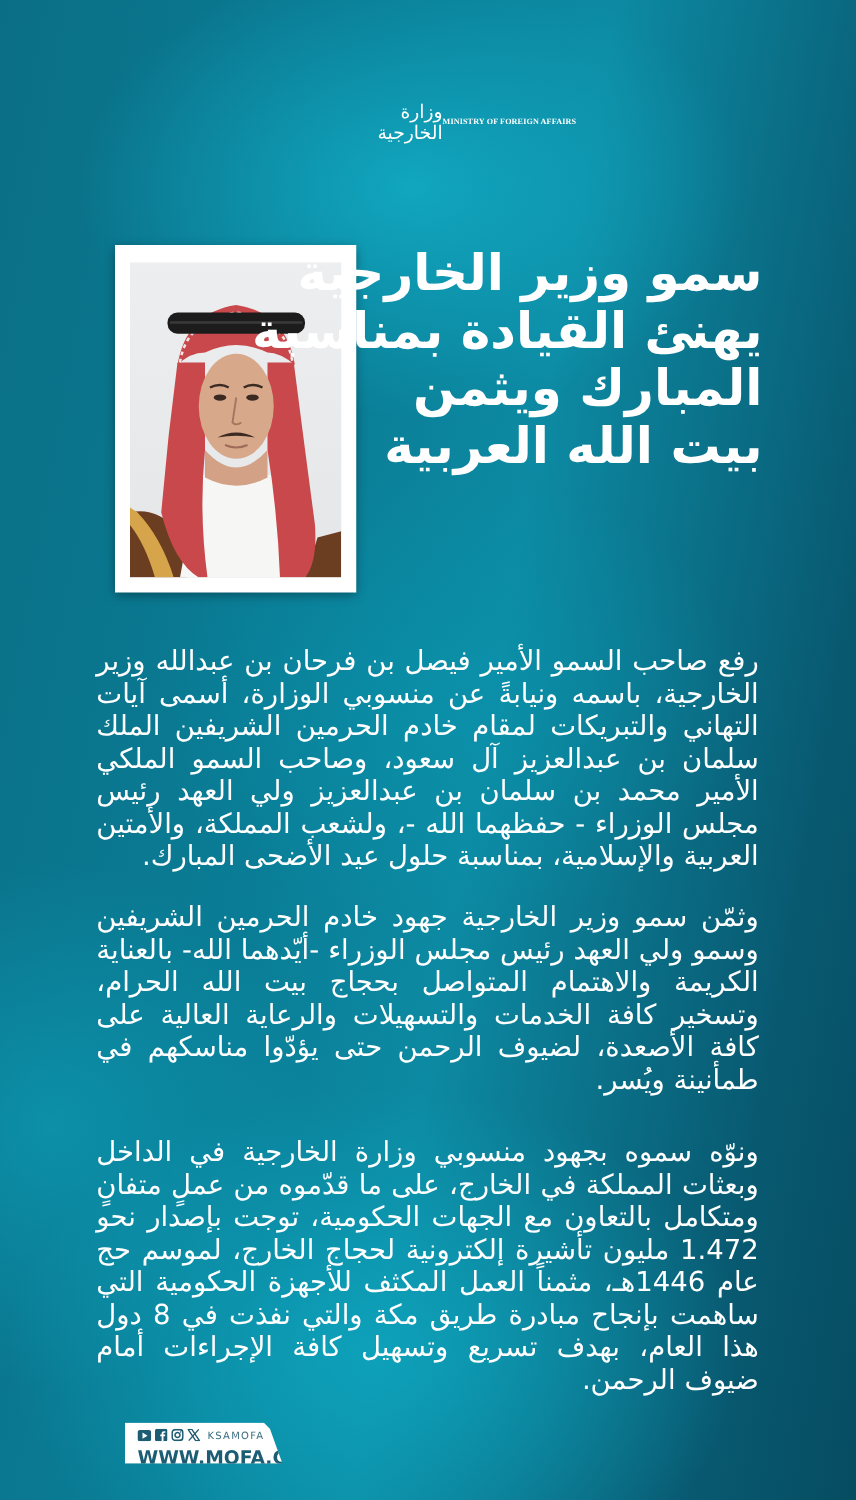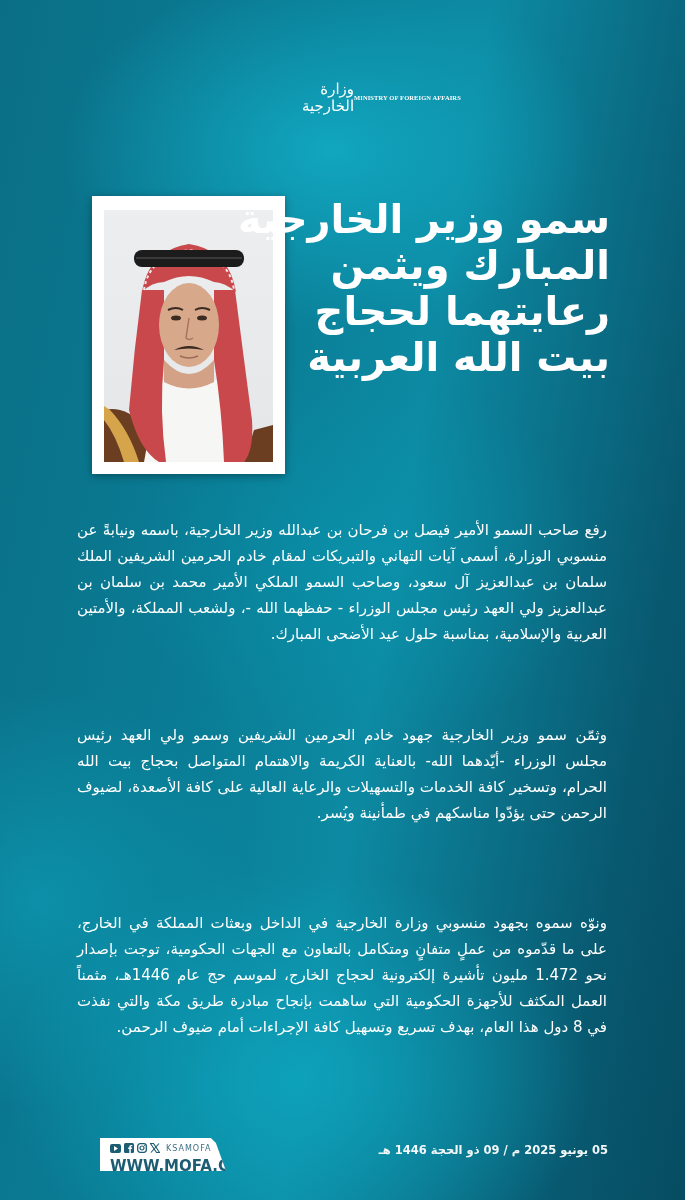--- a/index.html
+++ b/index.html
@@ -33,21 +33,21 @@
     position: absolute; right: 75px; top: 196px; width: 300px;
     direction: rtl; text-align: right;
     font-family: "DejaVu Sans", sans-serif; font-weight: bold;
     font-size: 40px; line-height: 46px; letter-spacing: -0.5px;
   }
   .headline div { white-space: nowrap; }
 
   .body-text {
     position: absolute; right: 78px; width: 530px;
     direction: rtl; text-align: justify; text-align-last: right;
-    font-family: "DejaVu Sans", sans-serif; font-size: 15px; line-height: 26px;
+    font-family: "DejaVu Sans", sans-serif; font-size: 22px; line-height: 26px;
   }
   .p1 { top: 517px; }
   .p2 { top: 722px; }
   .p3 { top: 910px; }
 
   .social-box {
     position: absolute; left: 100px; top: 1138px; width: 126px; height: 33px;
     background: #ffffff; color: #1c5d73;
     clip-path: polygon(0 0, 88% 0, 92% 15%, 100% 100%, 0 100%);
     padding: 4px 0 0 10px; box-sizing: border-box;
@@ -116,22 +116,22 @@
       <path d="M40 80 Q45 46 85 40 Q125 46 130 80" fill="none" stroke="#f2e8e8" stroke-width="2" stroke-dasharray="3 3"></path>
 
       <rect x="30" y="40" width="110" height="17" rx="8" fill="#1c1c1c"></rect>
       <rect x="32" y="47" width="106" height="2" fill="#3a3a3a"></rect>
     </svg>
   </div>
 </div>
 
 <div class="headline">
   <div>سمو وزير الخارجية</div>
+  <div>يهنئ القيادة بمناسبة</div>
   <div>المبارك ويثمن</div>
-  <div>رعايتهما لحجاج</div>
   <div>بيت الله العربية</div>
 </div>
 
 <div class="body-text p1">رفع صاحب السمو الأمير فيصل بن فرحان بن عبدالله وزير الخارجية، باسمه ونيابةً عن منسوبي الوزارة، أسمى آيات التهاني والتبريكات لمقام خادم الحرمين الشريفين الملك سلمان بن عبدالعزيز آل سعود، وصاحب السمو الملكي الأمير محمد بن سلمان بن عبدالعزيز ولي العهد رئيس مجلس الوزراء - حفظهما الله -، ولشعب المملكة، والأمتين العربية والإسلامية، بمناسبة حلول عيد الأضحى المبارك.</div>
 <div class="body-text p2">وثمّن سمو وزير الخارجية جهود خادم الحرمين الشريفين وسمو ولي العهد رئيس مجلس الوزراء -أيّدهما الله- بالعناية الكريمة والاهتمام المتواصل بحجاج بيت الله الحرام، وتسخير كافة الخدمات والتسهيلات والرعاية العالية على كافة الأصعدة، لضيوف الرحمن حتى يؤدّوا مناسكهم في طمأنينة ويُسر.</div>
 <div class="body-text p3">ونوّه سموه بجهود منسوبي وزارة الخارجية في الداخل وبعثات المملكة في الخارج، على ما قدّموه من عملٍ متفانٍ ومتكامل بالتعاون مع الجهات الحكومية، توجت بإصدار نحو 1.472 مليون تأشيرة إلكترونية لحجاج الخارج، لموسم حج عام 1446هـ، مثمناً العمل المكثف للأجهزة الحكومية التي ساهمت بإنجاح مبادرة طريق مكة والتي نفذت في 8 دول هذا العام، بهدف تسريع وتسهيل كافة الإجراءات أمام ضيوف الرحمن.</div>
 
 <div class="social-box">
   <div class="social-row">
     <span class="sicon">
@@ -158,14 +158,13 @@
           <path d="M0.5 0.5 L3.5 0.5 L9.5 9.5 L6.5 9.5 Z" fill="none" stroke="#1c5d73" stroke-width="1.1"></path>
           <path d="M9 0.5 L1 9.5" stroke="#1c5d73" stroke-width="1.1"></path>
         </svg>
     </span>
     <span class="handle">KSAMOFA</span>
   </div>
   <div class="site">WWW.MOFA.GOV.SA</div>
 </div>
 
 <div class="footer-ar">
-  <div class="footer-date">05 يونيو 2025 م / 09 ذو الحجة 1446 هـ</div>
 </div>
 
 </body></html>

